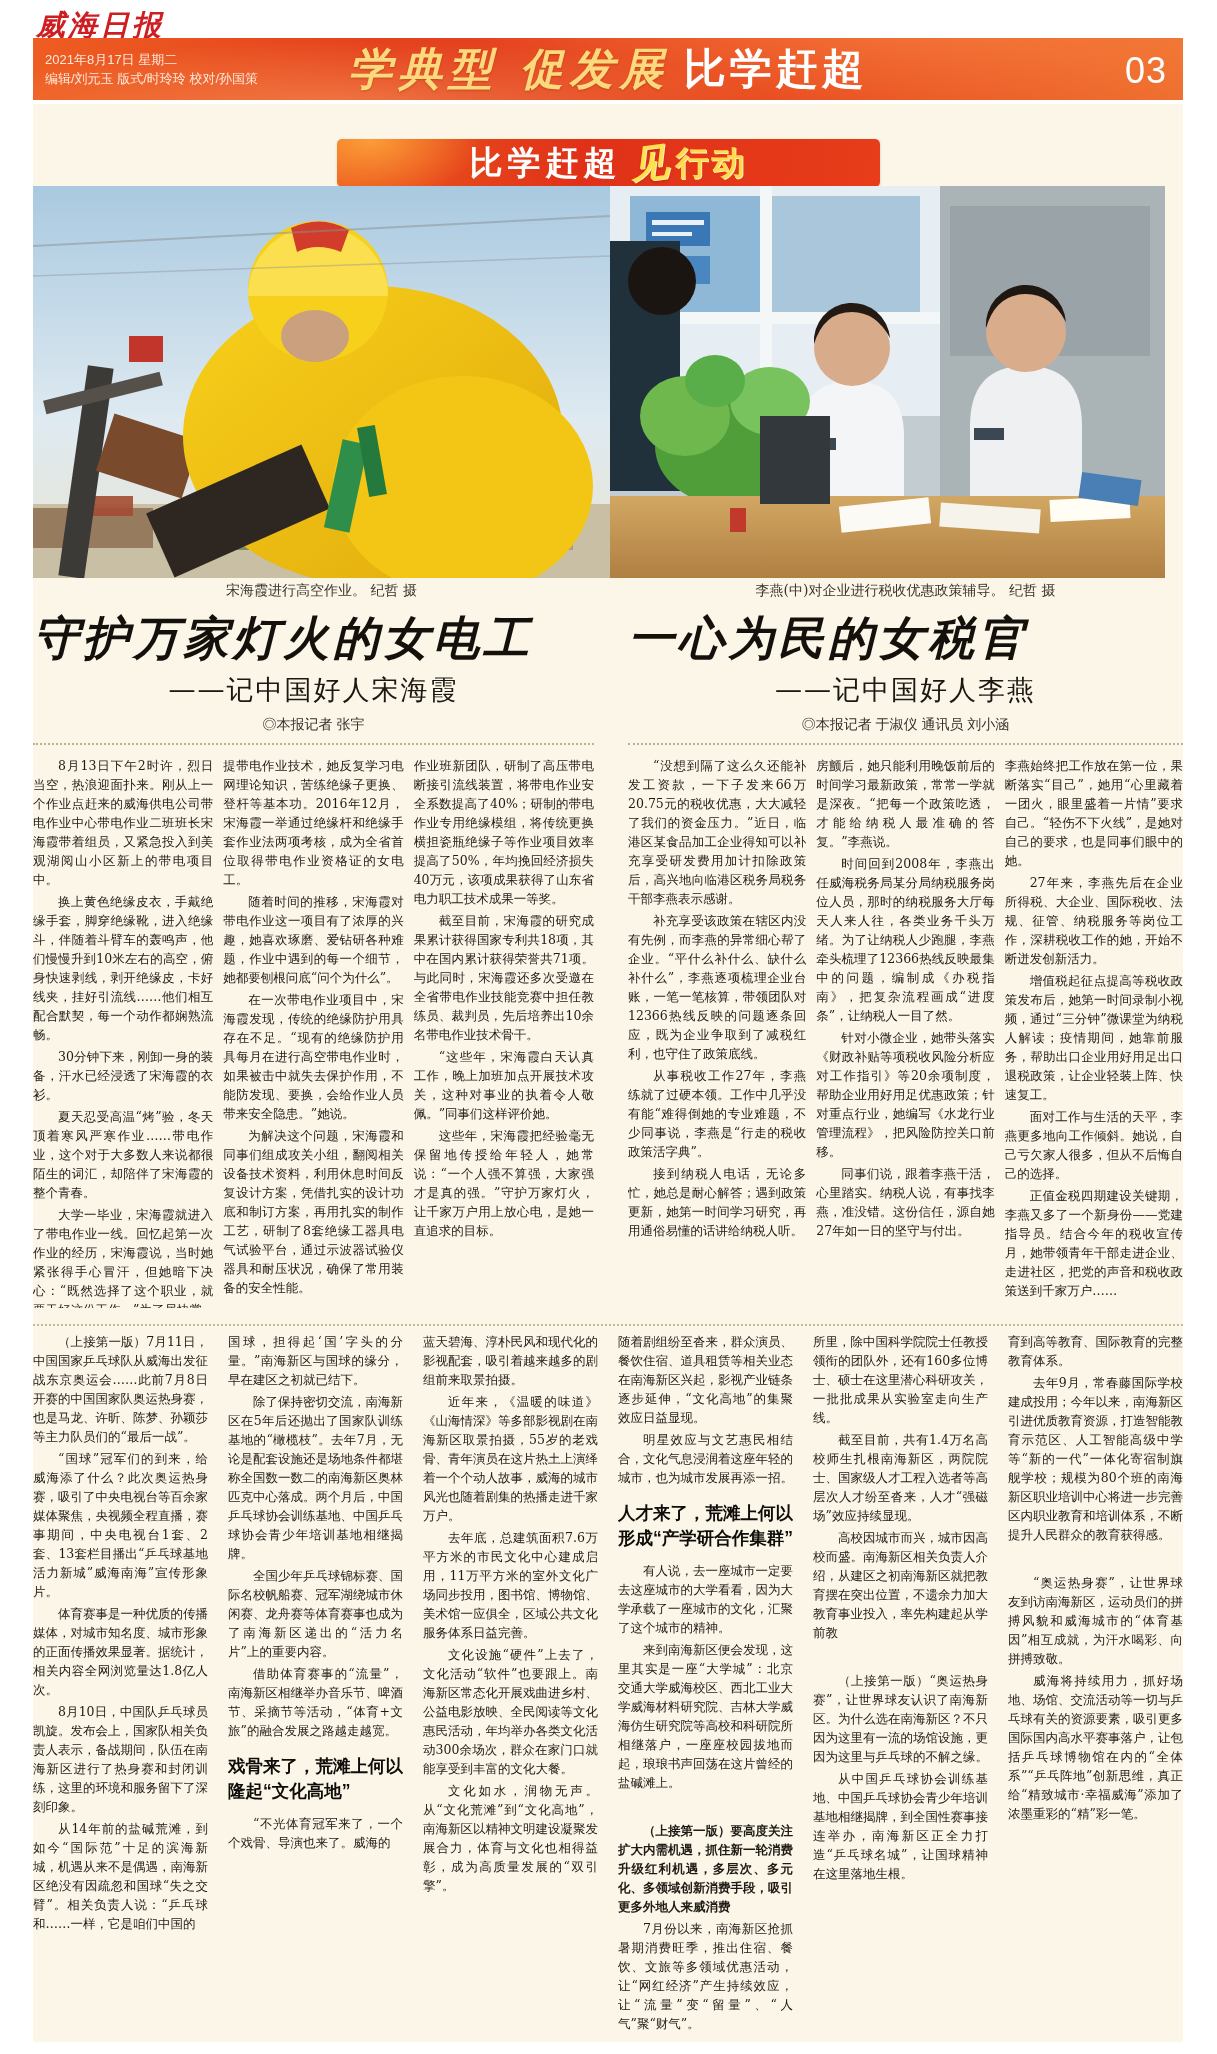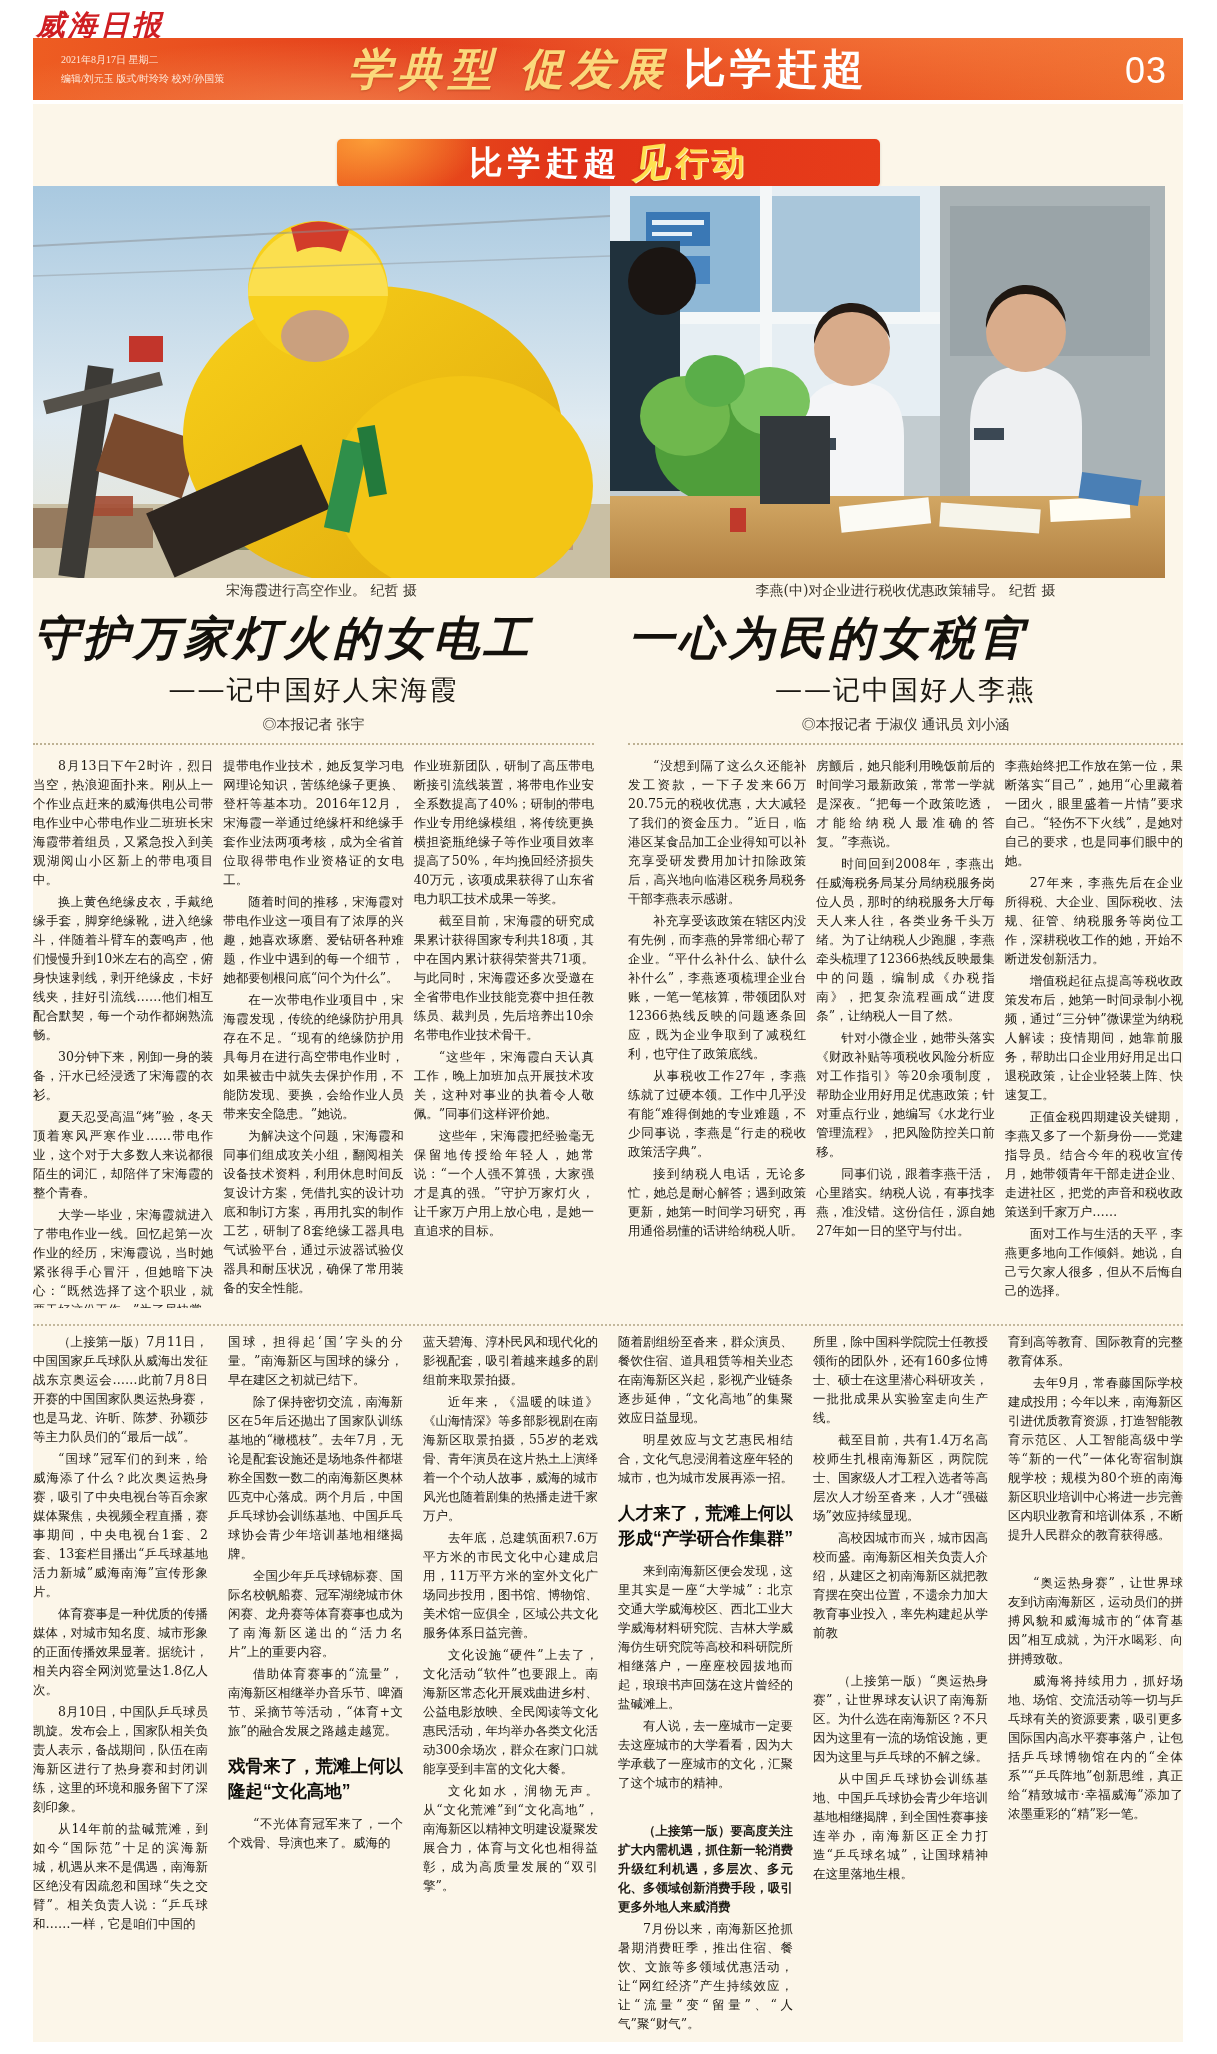--- a/index.html
+++ b/index.html
@@ -8,22 +8,22 @@
   .cream{position:absolute;left:33px;top:104px;width:1150px;height:1938px;background:#fcf6e9;}
   
   .logo{position:absolute;left:36px;top:6px;font-size:29px;font-weight:900;font-style:italic;
         color:#cf1e22;letter-spacing:3px;font-family:"DejaVu Serif",serif;}
   .banner{position:absolute;left:33px;top:38px;width:1150px;height:62px;
           background:
             radial-gradient(ellipse 700px 120px at 28% 120%,rgba(255,190,120,.45),rgba(255,190,120,0) 60%),
             radial-gradient(ellipse 900px 160px at 75% -40%,rgba(255,150,80,.5),rgba(255,150,80,0) 60%),
             linear-gradient(96deg,#ee5d22 0%,#e23a1b 38%,#e84a1e 62%,#ef7030 100%);
           overflow:hidden;}
-  .pub-info{position:absolute;left:28px;top:12px;color:rgba(255,240,228,.95);
-            font-family:Liberation Serif, serif;line-height:19px;font-size:10px;}
+  .pub-info{position:absolute;left:12px;top:12px;color:rgba(255,240,228,.95);
+            font-family:Liberation Sans, sans-serif;line-height:19px;font-size:13px;}
   .slogan{position:absolute;left:0;right:0;top:0;height:62px;display:flex;align-items:center;justify-content:center;gap:14px;white-space:nowrap;}
   .slogan .calli{font-size:44px;font-weight:900;font-style:italic;color:#fbd97c;
                  text-shadow:0 1px 2px rgba(120,40,0,.35);letter-spacing:6px;font-family:"DejaVu Serif",serif;}
   .slogan .bold{font-size:42px;font-weight:900;color:#ffffff;letter-spacing:4px;
                 font-family:"Liberation Sans",sans-serif;}
   .page-num{position:absolute;right:16px;top:12px;font-size:36px;color:#ffffff;
             font-family:"Liberation Sans",sans-serif;font-weight:400;letter-spacing:1px;}
   
   .subbanner{position:absolute;left:337px;top:139px;width:543px;height:48px;border-radius:5px;
              background:
@@ -225,22 +225,22 @@
       <div class="col">
           <p class="para cont">房颤后，她只能利用晚饭前后的时间学习最新政策，常常一学就是深夜。“把每一个政策吃透，才能给纳税人最准确的答复。”李燕说。</p>
           <p class="para">时间回到2008年，李燕出任威海税务局某分局纳税服务岗位人员，那时的纳税服务大厅每天人来人往，各类业务千头万绪。为了让纳税人少跑腿，李燕牵头梳理了12366热线反映最集中的问题，编制成《办税指南》，把复杂流程画成“进度条”，让纳税人一目了然。</p>
           <p class="para">针对小微企业，她带头落实《财政补贴等项税收风险分析应对工作指引》等20余项制度，帮助企业用好用足优惠政策；针对重点行业，她编写《水龙行业管理流程》，把风险防控关口前移。</p>
           <p class="para">同事们说，跟着李燕干活，心里踏实。纳税人说，有事找李燕，准没错。这份信任，源自她27年如一日的坚守与付出。</p>
         </div>
       <div class="col">
           <p class="para cont">李燕始终把工作放在第一位，果断落实“目己”，她用“心里藏着一团火，眼里盛着一片情”要求自己。“轻伤不下火线”，是她对自己的要求，也是同事们眼中的她。</p>
           <p class="para">27年来，李燕先后在企业所得税、大企业、国际税收、法规、征管、纳税服务等岗位工作，深耕税收工作的她，开始不断迸发创新活力。</p>
           <p class="para">增值税起征点提高等税收政策发布后，她第一时间录制小视频，通过“三分钟”微课堂为纳税人解读；疫情期间，她靠前服务，帮助出口企业用好用足出口退税政策，让企业轻装上阵、快速复工。</p>
+          <p class="para">面对工作与生活的天平，李燕更多地向工作倾斜。她说，自己亏欠家人很多，但从不后悔自己的选择。</p>
           <p class="para">正值金税四期建设关键期，李燕又多了一个新身份——党建指导员。结合今年的税收宣传月，她带领青年干部走进企业、走进社区，把党的声音和税收政策送到千家万户……</p>
-          <p class="para">面对工作与生活的天平，李燕更多地向工作倾斜。她说，自己亏欠家人很多，但从不后悔自己的选择。</p>
         </div>
     </div>
   </article>
 </div>
 
 <hr class="section-divider">
 
 <section class="bottom">
   <div class="bcol">
       <p class="para">（上接第一版）7月11日，中国国家乒乓球队从威海出发征战东京奥运会……此前7月8日开赛的中国国家队奥运热身赛，也是马龙、许昕、陈梦、孙颖莎等主力队员们的“最后一战”。</p>
@@ -261,22 +261,22 @@
       <p class="para cont">蓝天碧海、淳朴民风和现代化的影视配套，吸引着越来越多的剧组前来取景拍摄。</p>
       <p class="para">近年来，《温暖的味道》《山海情深》等多部影视剧在南海新区取景拍摄，55岁的老戏骨、青年演员在这片热土上演绎着一个个动人故事，威海的城市风光也随着剧集的热播走进千家万户。</p>
       <p class="para">去年底，总建筑面积7.6万平方米的市民文化中心建成启用，11万平方米的室外文化广场同步投用，图书馆、博物馆、美术馆一应俱全，区域公共文化服务体系日益完善。</p>
       <p class="para">文化设施“硬件”上去了，文化活动“软件”也要跟上。南海新区常态化开展戏曲进乡村、公益电影放映、全民阅读等文化惠民活动，年均举办各类文化活动300余场次，群众在家门口就能享受到丰富的文化大餐。</p>
       <p class="para">文化如水，润物无声。从“文化荒滩”到“文化高地”，南海新区以精神文明建设凝聚发展合力，体育与文化也相得益彰，成为高质量发展的“双引擎”。</p>
     </div>
   <div class="bcol">
       <p class="para cont">随着剧组纷至沓来，群众演员、餐饮住宿、道具租赁等相关业态在南海新区兴起，影视产业链条逐步延伸，“文化高地”的集聚效应日益显现。</p>
       <p class="para">明星效应与文艺惠民相结合，文化气息浸润着这座年轻的城市，也为城市发展再添一招。</p>
       <h3 class="col-subhead">人才来了，荒滩上何以形成“产学研合作集群”</h3>
+      <p class="para">有人说，去一座城市一定要去这座城市的大学看看，因为大学承载了一座城市的文化，汇聚了这个城市的精神。</p>
       <p class="para">来到南海新区便会发现，这里其实是一座“大学城”：北京交通大学威海校区、西北工业大学威海材料研究院、吉林大学威海仿生研究院等高校和科研院所相继落户，一座座校园拔地而起，琅琅书声回荡在这片曾经的盐碱滩上。</p>
-      <p class="para">有人说，去一座城市一定要去这座城市的大学看看，因为大学承载了一座城市的文化，汇聚了这个城市的精神。</p>
       <div class="col-gap"></div>
       <p class="para lead">（上接第一版）要高度关注扩大内需机遇，抓住新一轮消费升级红利机遇，多层次、多元化、多领域创新消费手段，吸引更多外地人来威消费</p>
       <p class="para">7月份以来，南海新区抢抓暑期消费旺季，推出住宿、餐饮、文旅等多领域优惠活动，让“网红经济”产生持续效应，让“流量”变“留量”、“人气”聚“财气”。</p>
     </div>
   <div class="bcol">
       <p class="para cont">所里，除中国科学院院士任教授领衔的团队外，还有160多位博士、硕士在这里潜心科研攻关，一批批成果从实验室走向生产线。</p>
       <p class="para">截至目前，共有1.4万名高校师生扎根南海新区，两院院士、国家级人才工程入选者等高层次人才纷至沓来，人才“强磁场”效应持续显现。</p>
       <p class="para">高校因城市而兴，城市因高校而盛。南海新区相关负责人介绍，从建区之初南海新区就把教育摆在突出位置，不遗余力加大教育事业投入，率先构建起从学前教</p>
       <div class="col-gap"></div>
       <p class="para">（上接第一版）“奥运热身赛”，让世界球友认识了南海新区。为什么选在南海新区？不只因为这里有一流的场馆设施，更因为这里与乒乓球的不解之缘。</p>

